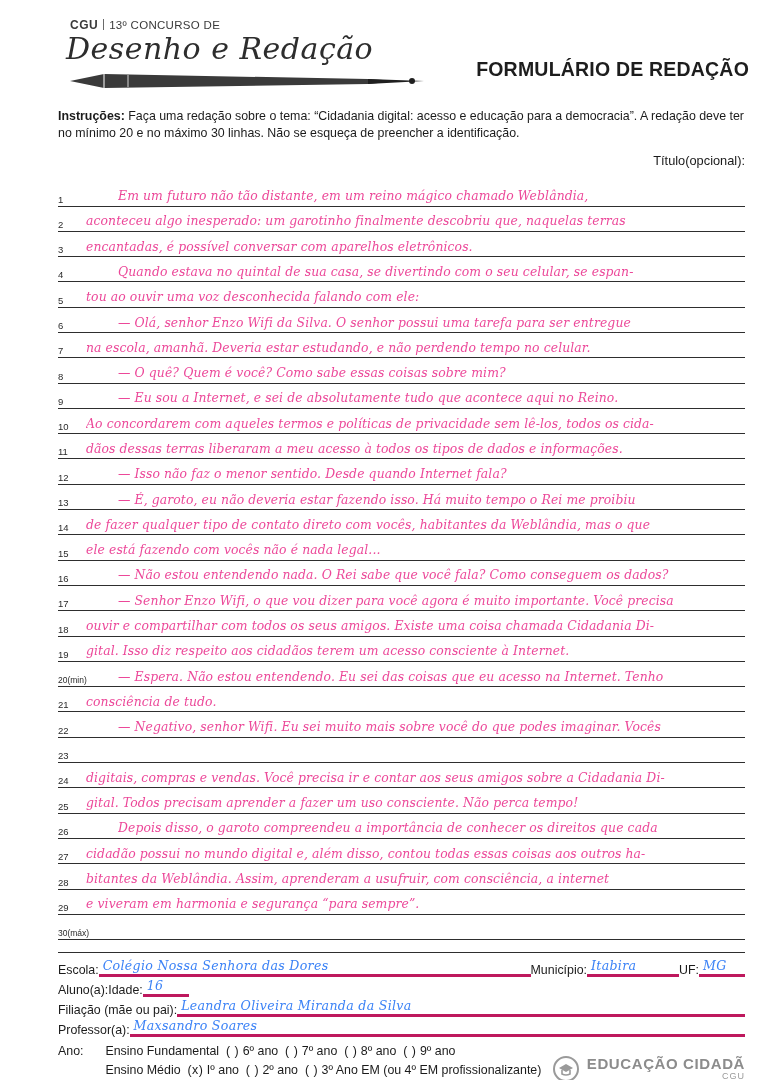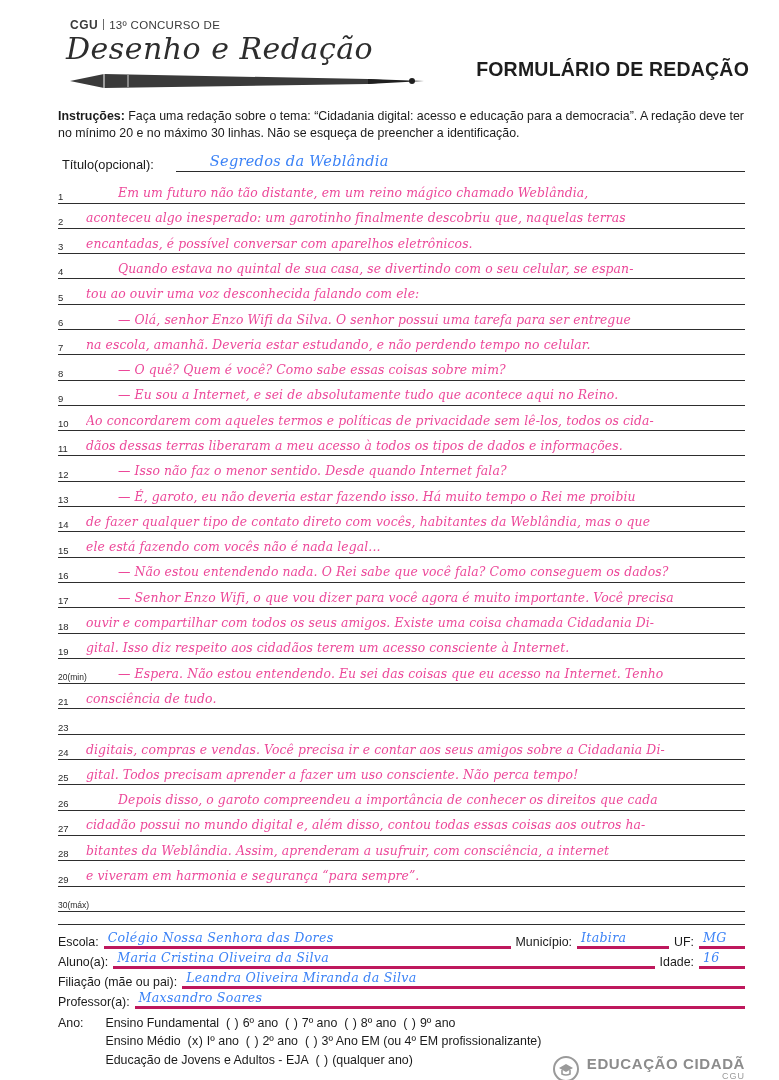--- a/index.html
+++ b/index.html
@@ -77,21 +77,22 @@
     line-height: 1.38;
     color: #1b1b1b;
   }
   .instructions b { font-weight: bold; }
 
   
   .title-row {
     margin: 11px 34px 0 62px;
     display: flex;
     align-items: flex-end;
-    gap: 22px;
+    gap: 6px;
+    flex-direction: column;
   }
   .title-row .lbl {
     font-size: 12.8px;
     white-space: nowrap;
   }
   .title-row .fill {
     flex: 1;
     border-bottom: 1px solid #2b2b2b;
     position: relative;
     height: 19px;
@@ -144,21 +145,20 @@
   .ident {
     margin: 12px 34px 0 58px;
     border-top: 1px solid #2e2e2e;
     padding-top: 6px;
     font-size: 12.4px;
     color: #1b1b1b;
   }
   .ident-row {
     display: flex;
     align-items: flex-end;
-    gap: 5px;
     height: 18px;
     margin-bottom: 2px;
   }
   .ident-row .lbl { white-space: nowrap; }
   .ident-row .fill {
     flex: 1;
     border-bottom: 3px solid #be185d;
     height: 16px;
     position: relative;
   }
@@ -324,20 +324,24 @@
       </div>
       <div class="line">
         <span class="num wide">20(min)</span>
         <span class="txt hand ind">— Espera. Não estou entendendo. Eu sei das coisas que eu acesso na Internet. Tenho</span>
       </div>
       <div class="line">
         <span class="num">21</span>
         <span class="txt hand">consciência de tudo.</span>
       </div>
       <div class="line">
+        <span class="num">22</span>
+        <span class="txt hand ind">— Negativo, senhor Wifi. Eu sei muito mais sobre você do que podes imaginar. Vocês</span>
+      </div>
+      <div class="line">
         <span class="num">23</span>
       </div>
       <div class="line">
         <span class="num">24</span>
         <span class="txt hand">digitais, compras e vendas. Você precisa ir e contar aos seus amigos sobre a Cidadania Di-</span>
       </div>
       <div class="line">
         <span class="num">25</span>
         <span class="txt hand">gital. Todos precisam aprender a fazer um uso consciente. Não perca tempo!</span>
       </div>
@@ -375,23 +379,20 @@
         <span class="hand">Itabira</span>
       </span>
       <span class="lbl">UF:</span>
       <span class="fill tiny">
         <span class="hand">MG</span>
       </span>
     </div>
 
     <div class="ident-row">
       <span class="lbl">Aluno(a):</span>
-      <span class="fill">
-        <span class="hand">Maria Cristina Oliveira da Silva</span>
-      </span>
       <span class="lbl">Idade:</span>
       <span class="fill tiny">
         <span class="hand">16</span>
       </span>
     </div>
 
     <div class="ident-row">
       <span class="lbl">Filiação (mãe ou pai):</span>
       <span class="fill">
         <span class="hand">Leandra Oliveira Miranda da Silva</span>

